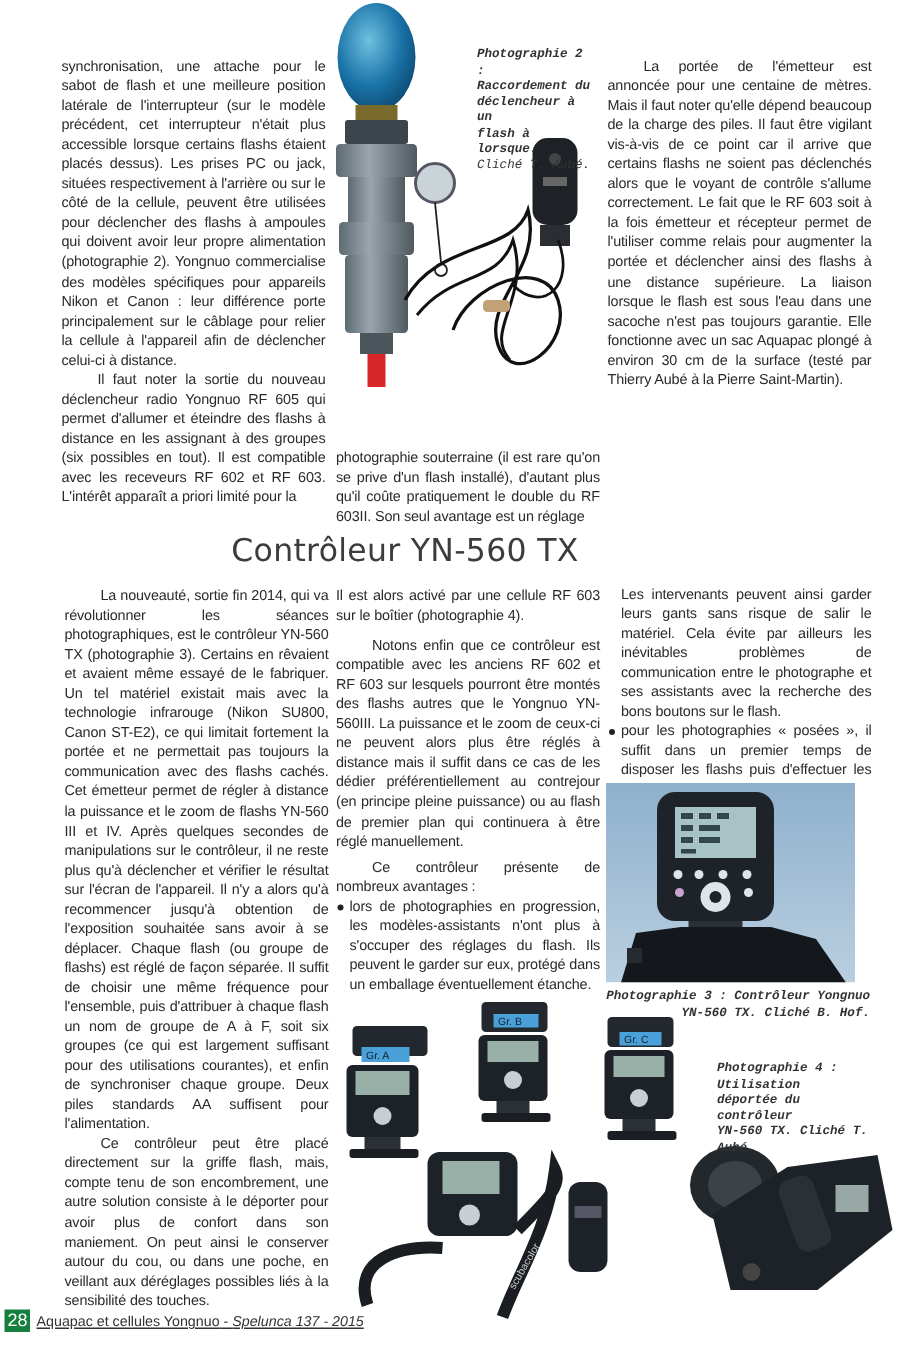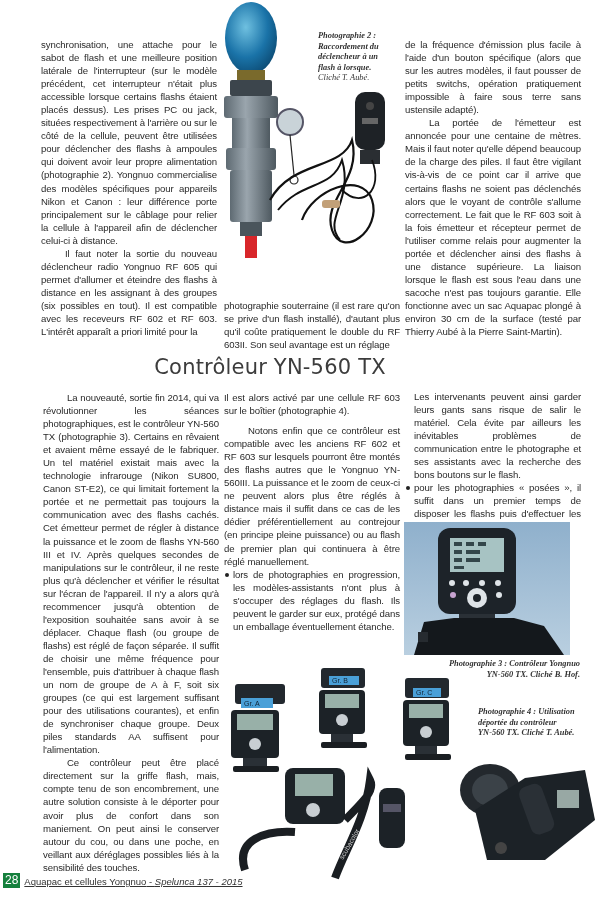--- a/index.html
+++ b/index.html
@@ -3,21 +3,21 @@
 <meta charset="utf-8">
 <style>
   html,body{margin:0;padding:0;background:#ffffff;}
   body{width:607px;height:900px;position:relative;overflow:hidden;font-family:"Liberation Sans","DejaVu Sans",sans-serif;color:#2a2a2a;}
   .col{position:absolute;font-size:9.6px;line-height:13.05px;text-align:justify;letter-spacing:-0.1px;}
   .col p{margin:0;}
   .col p.ind{text-indent:24px;}
   .col ul{margin:0;padding:0;list-style:none;}
   .col li{position:relative;padding-left:9px;}
   .col li::before{content:"";position:absolute;left:1px;top:5px;width:4px;height:4px;border-radius:50%;background:#222;}
-  .caption{position:absolute;font-style:italic;font-size:8.4px;line-height:10.5px;color:#333;font-family:Liberation Serif, serif;}
+  .caption{position:absolute;font-style:italic;font-size:8.4px;line-height:10.5px;color:#333;font-family:Liberation Mono, monospace;}
   .caption b{font-weight:bold;}
   .heading{position:absolute;left:0;width:540px;top:355px;text-align:center;font-size:21px;color:#3c3c3c;font-family:"DejaVu Sans",sans-serif;font-weight:400;letter-spacing:0.2px;}
   .footer{position:absolute;left:3px;top:873px;display:flex;align-items:flex-end;}
   .pagenum{background:#15803d;color:#fff;font-size:12px;line-height:15px;padding:0 2px;font-family:"Liberation Sans",sans-serif;}
   .running{font-size:9.5px;color:#333;text-decoration:underline;margin-left:4px;font-family:"Liberation Sans",sans-serif;line-height:12px;}
   .running i{font-style:italic;margin-top:24px;}
   .photo{position:absolute;}
 </style>
 </head>
 <body>
@@ -74,34 +74,34 @@
   <div style="font-weight:bold;">déclencheur à un</div>
   <div style="font-weight:bold;">flash à lorsque.</div>
   <div>Cliché T. Aubé.</div>
 </div>
 
 <div class="col" style="left:224px;top:299px;width:176px;">
   <p>photographie souterraine (il est rare qu'on se prive d'un flash installé), d'autant plus qu'il coûte pratiquement le double du RF 603II. Son seul avantage est un réglage</p>
 </div>
 
 <div class="col" style="left:405px;top:38px;width:176px;">
-  <p>de la fréquence d'émission plus facile à l'aide d'un bouton spécifique (alors que sur les autres modèles, il faut pousser de petits switchs, opération pratiquement impossible à faire sous terre sans ustensile adapté).</p>
   <p class="ind">La portée de l'émetteur est annoncée pour une centaine de mètres. Mais il faut noter qu'elle dépend beaucoup de la charge des piles. Il faut être vigilant vis-à-vis de ce point car il arrive que certains flashs ne soient pas déclenchés alors que le voyant de contrôle s'allume correctement. Le fait que le RF 603 soit à la fois émetteur et récepteur permet de l'utiliser comme relais pour augmenter la portée et déclencher ainsi des flashs à une distance supérieure. La liaison lorsque le flash est sous l'eau dans une sacoche n'est pas toujours garantie. Elle fonctionne avec un sac Aquapac plongé à environ 30 cm de la surface (testé par Thierry Aubé à la Pierre Saint-Martin).</p>
 </div>
 
 <div class="heading">Contrôleur YN-560 TX</div>
 
 <div class="col" style="left:43px;top:391px;width:176px;">
   <p class="ind">La nouveauté, sortie fin 2014, qui va révolutionner les séances photographiques, est le contrôleur YN-560 TX (photographie 3). Certains en rêvaient et avaient même essayé de le fabriquer. Un tel matériel existait mais avec la technologie infrarouge (Nikon SU800, Canon ST-E2), ce qui limitait fortement la portée et ne permettait pas toujours la communication avec des flashs cachés. Cet émetteur permet de régler à distance la puissance et le zoom de flashs YN-560 III et IV. Après quelques secondes de manipulations sur le contrôleur, il ne reste plus qu'à déclencher et vérifier le résultat sur l'écran de l'appareil. Il n'y a alors qu'à recommencer jusqu'à obtention de l'exposition souhaitée sans avoir à se déplacer. Chaque flash (ou groupe de flashs) est réglé de façon séparée. Il suffit de choisir une même fréquence pour l'ensemble, puis d'attribuer à chaque flash un nom de groupe de A à F, soit six groupes (ce qui est largement suffisant pour des utilisations courantes), et enfin de synchroniser chaque groupe. Deux piles standards AA suffisent pour l'alimentation.</p>
   <p class="ind">Ce contrôleur peut être placé directement sur la griffe flash, mais, compte tenu de son encombrement, une autre solution consiste à le déporter pour avoir plus de confort dans son maniement. On peut ainsi le conserver autour du cou, ou dans une poche, en veillant aux déréglages possibles liés à la sensibilité des touches.</p>
 </div>
 
 <div class="col" style="left:224px;top:391px;width:176px;">
   <p>Il est alors activé par une cellule RF 603 sur le boîtier (photographie 4).</p>
   <p class="ind" style="margin-top:7px;">Notons enfin que ce contrôleur est compatible avec les anciens RF 602 et RF 603 sur lesquels pourront être montés des flashs autres que le Yongnuo YN-560III. La puissance et le zoom de ceux-ci ne peuvent alors plus être réglés à distance mais il suffit dans ce cas de les dédier préférentiellement au contrejour (en principe pleine puissance) ou au flash de premier plan qui continuera à être réglé manuellement.</p>
+  <p class="ind" style="margin-top:4px;">Ce contrôleur présente de nombreux avantages :</p>
   <ul>
     <li>lors de photographies en progression, les modèles-assistants n'ont plus à s'occuper des réglages du flash. Ils peuvent le garder sur eux, protégé dans un emballage éventuellement étanche.</li>
   </ul>
 </div>
 
 <div class="col" style="left:405px;top:390px;width:176px;">
   <p style="padding-left:9px;">Les intervenants peuvent ainsi garder leurs gants sans risque de salir le matériel. Cela évite par ailleurs les inévitables problèmes de communication entre le photographe et ses assistants avec la recherche des bons boutons sur le flash.</p>
   <ul>
     <li>pour les photographies « posées », il suffit dans un premier temps de disposer les flashs puis d'effectuer les réglages à</li>
   </ul>

